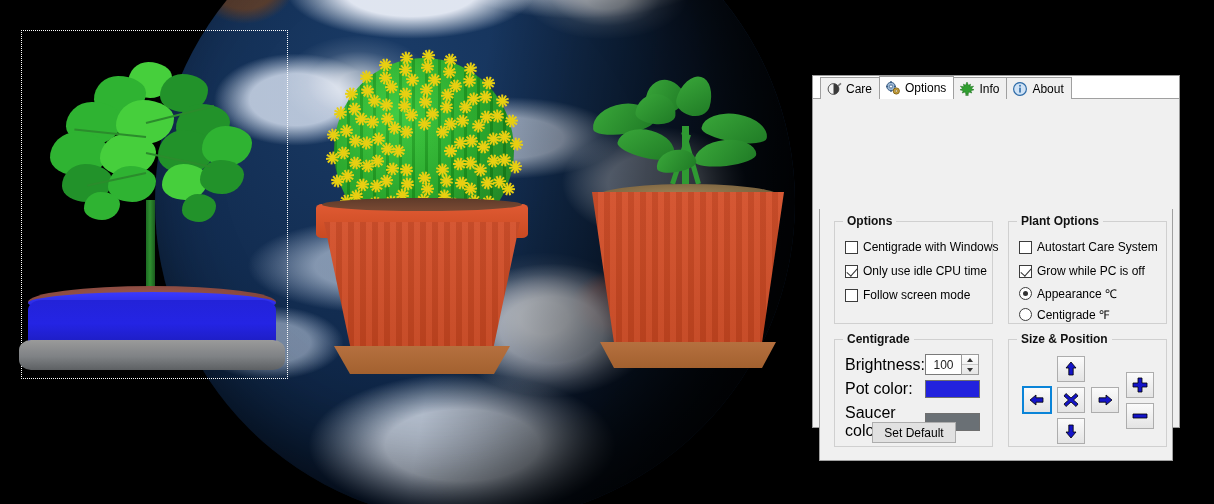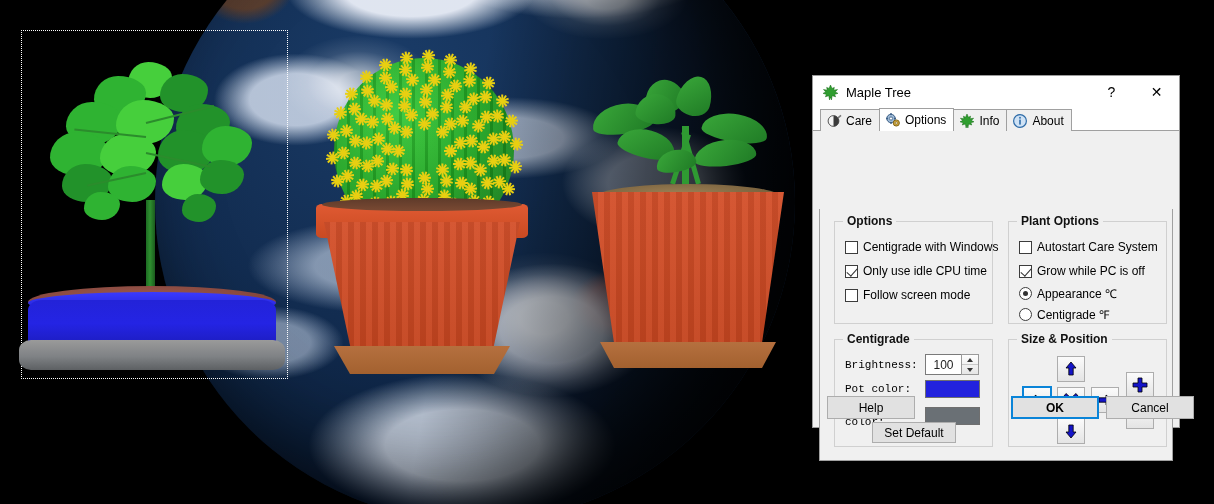--- a/index.html
+++ b/index.html
@@ -234,21 +234,21 @@
   }
   .rbox.on::after {
     content:""; position:absolute; left:3px; top:3px; width:5px; height:5px;
     border-radius:50%; background:#333;
   }
 
   .lbl { font-size: 12px; color: #000; white-space: nowrap; }
 
   
   .ap-row { position:absolute; left: 10px; display:flex; align-items:center; }
-  .ap-label { width: 80px; font-size: 11px; font-family: Liberation Mono, monospace; }
+  .ap-label { width: 80px; font-size: 16px; }
   .spin {
     display:flex; align-items:stretch; height: 21px;
   }
   .spin input {
     width: 36px; height: 21px; border: 1px solid #7a7a7a; border-right: none;
     font-family: "Liberation Sans", sans-serif; font-size: 12px;
     text-align: center; padding: 0; background:#fff; color:#222;
   }
   .spin .btns {
     width: 18px; display:flex; flex-direction:column;
@@ -951,30 +951,20 @@
         <div class="bigleaf" style="left:86px;top:70px;width:40px;height:22px;transform:rotate(-10deg);"></div>
       </div>
       <div id="seed-soil"></div>
       <div id="seed-pot"></div>
       <div id="seed-saucer"></div>
     </div>
   </div>
 
   <div id="dialog">
 
-    <div id="titlebar">
-      <svg id="title-icon" viewBox="0 0 16 16">
-        <path d="M8 1 L9.4 4.2 L11.6 3.2 L11 5.8 L14.6 5.2 L12.4 7.6 L15 8.8 L11.8 9.8 L12.8 12 L9.6 11 L8.9 15 L8 12.4 L7.1 15 L6.4 11 L3.2 12 L4.2 9.8 L1 8.8 L3.6 7.6 L1.4 5.2 L5 5.8 L4.4 3.2 L6.6 4.2 Z" fill="#2f9e2f" stroke="#136b13" stroke-width=".5"></path>
-      </svg>
-      <span id="title-text">Maple Tree</span>
-      <div id="cap-group">
-        <div class="cap-btn">?</div>
-        <div class="cap-btn">✕</div>
-      </div>
-    </div>
 
     <div id="tabstrip">
       <div class="tab">
         <svg class="tico" viewBox="0 0 16 16">
           <circle cx="7.5" cy="8" r="5.4" fill="#f4f4f4" stroke="#555" stroke-width="1"></circle>
           <path d="M7.5 2.6 a5.4 5.4 0 0 1 0 10.8 Z" fill="#3a3a3a"></path>
           <path d="M11.5 4.2 l3 -2.4 1 1.2 -3 2.4z" fill="#777"></path>
         </svg>
         <span>Care</span>
       </div>
@@ -1115,20 +1105,15 @@
           <div class="padbtn" style="left:117px;top:63px;">
             <svg width="18" height="18" viewBox="0 0 18 18">
               <path d="M2 7 H16 V11 H2 Z" fill="#1414c8" stroke="#000" stroke-width=".8"></path>
             </svg>
           </div>
         </div>
 
       </div>
     </div>
 
-    <div id="btnrow">
-      <div class="winbtn" id="btn-help">Help</div>
-      <div class="winbtn" id="btn-ok">OK</div>
-      <div class="winbtn" id="btn-cancel">Cancel</div>
-    </div>
 
   </div>
 </div>
 
 </body></html>

